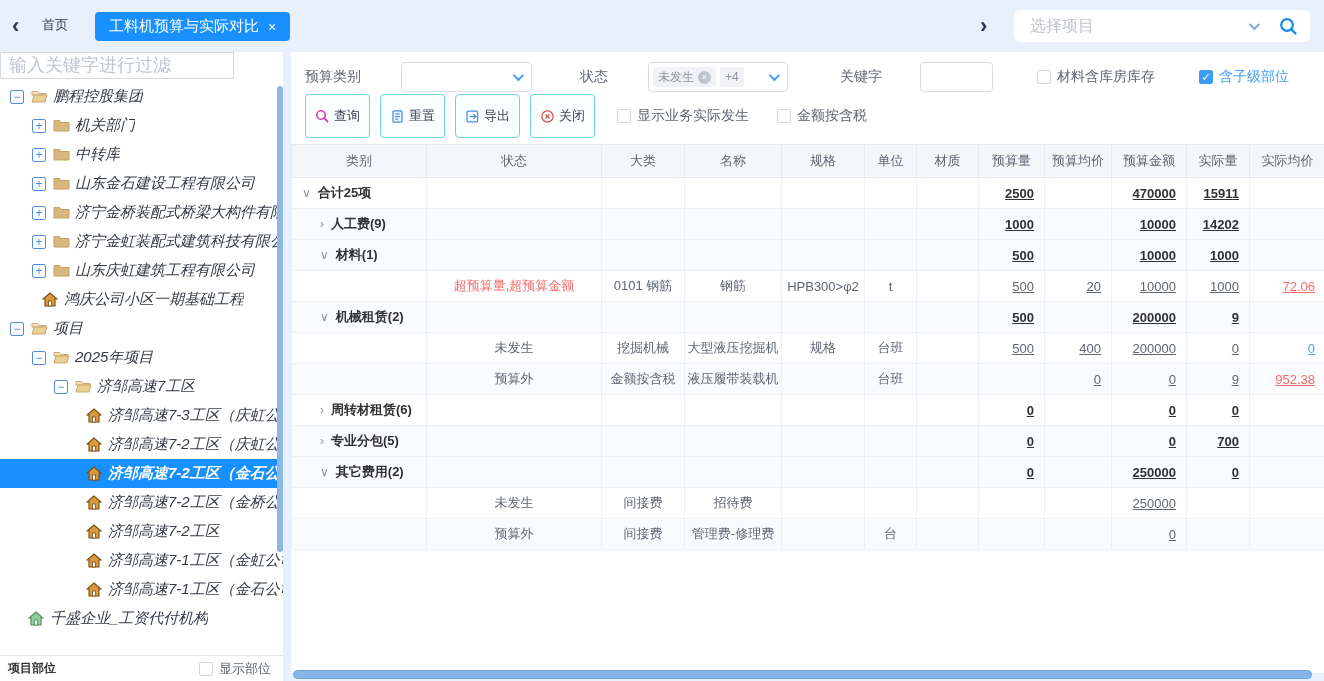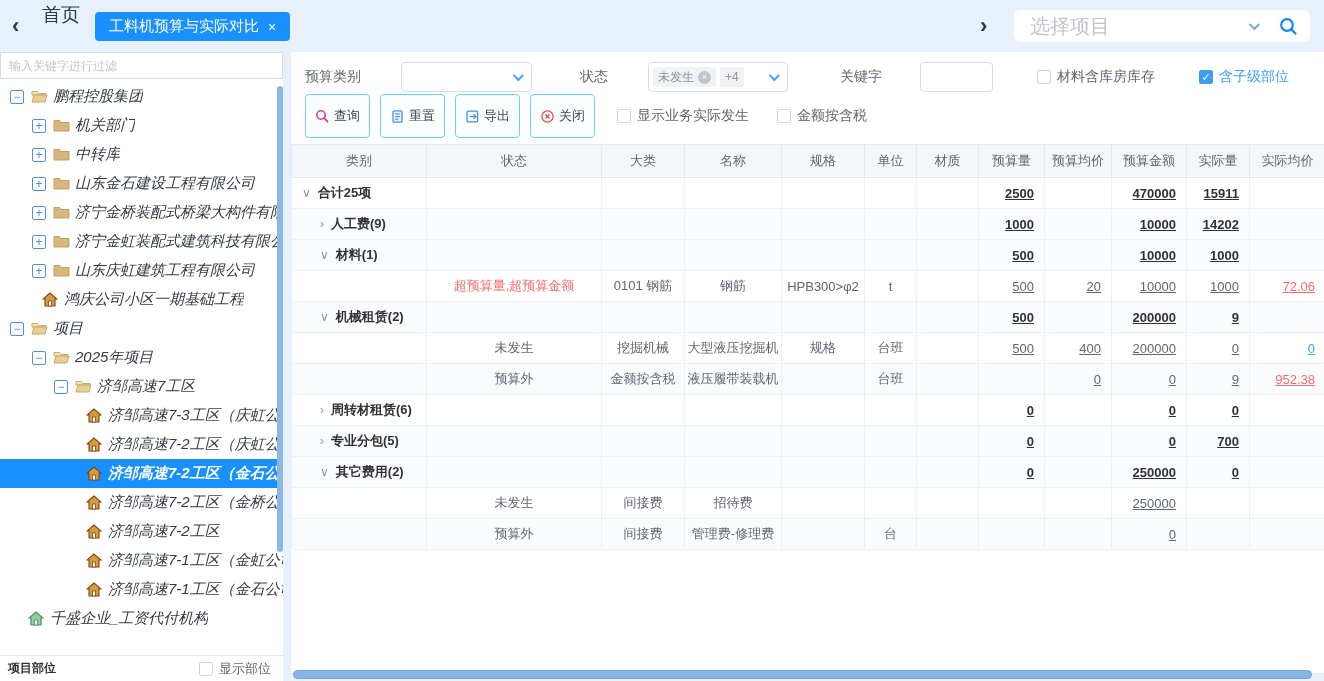--- a/index.html
+++ b/index.html
@@ -4,36 +4,36 @@
 <style>
   * { margin:0; padding:0; box-sizing:border-box; }
   html,body { width:1324px; height:681px; overflow:hidden;
     font-family:"Liberation Sans","DejaVu Sans",sans-serif; background:#e8f1fb; }
 
   
   .topbar { position:absolute; top:0; left:0; right:0; height:52px; background:#e8f1fb; }
   .back-ic,.fwd-ic { position:absolute; top:13px; font-size:22px; font-weight:bold; color:#24344f; cursor:pointer; }
   .back-ic { left:12px; }
   .fwd-ic { left:980px; }
-  .home-tab { position:absolute; left:42px; top:2px; font-size:19px; color:#2b3854; cursor:pointer;text-align:right; }
+  .home-tab { position:absolute; left:42px; top:16px; font-size:13px; color:#2b3854; cursor:pointer;text-align:right; }
   .active-tab { position:absolute; left:95px; top:12px; height:29px; background:#1890ff; color:#fff;
     border-radius:4px; font-size:15px; display:flex; align-items:center; padding:0 14px; cursor:pointer; }
   .active-tab .close-x { margin-left:9px; font-size:14px; }
   .proj-select { position:absolute; left:1014px; top:10px; width:296px; height:32px; background:#fff;
     border-radius:6px; display:flex; align-items:center; }
-  .proj-select .ph { margin-left:16px; font-size:20px; color:#c0c4cc; flex:1; }
+  .proj-select .ph { margin-left:16px; font-size:16px; color:#c0c4cc; flex:1; }
   .chev { display:inline-block; width:8px; height:8px; border-right:2px solid #7ea8d8;
     border-bottom:2px solid #7ea8d8; transform:rotate(45deg) translateY(-2px); }
   .proj-select .chev { margin-right:22px; }
   .proj-select svg { margin-right:12px; }
 
   
   .sidebar { position:absolute; top:52px; left:0; width:283px; bottom:26px; background:#fff; overflow:hidden; }
-  .tree-filter { width:283px; height:27px; border:1px solid #d7dce4; background:#fff;
-    font-size:12px; color:#333; padding-left:8px; outline:none; }
+  .tree-filter { width:234px; height:27px; border:1px solid #d7dce4; background:#fff;
+    font-size:18px; color:#333; padding-left:8px; outline:none; }
   .tree-filter::placeholder { color:#bfc6cf; }
   .tree { padding-top:3px; }
   .tree-item { height:29px; display:flex; align-items:center; font-size:15px; color:#333a45;
     cursor:pointer; white-space:nowrap; overflow:hidden; }
   .tree-item.selected { background:#1890ff; color:#fff; font-weight:bold; }
   .expander { width:14px; height:14px; border:1px solid #4f8fdd; border-radius:2px; color:#4f8fdd;
     font-size:12px; line-height:12px; text-align:center; margin-right:7px; flex:none; background:#fff; }
   .tree-icon { width:17px; height:15px; margin-right:5px; flex:none; display:inline-flex; }
   .tree-label { overflow:hidden; white-space:nowrap;font-style:italic; }
   .side-scroll { position:absolute; top:34px; right:0; width:6px; height:466px;

